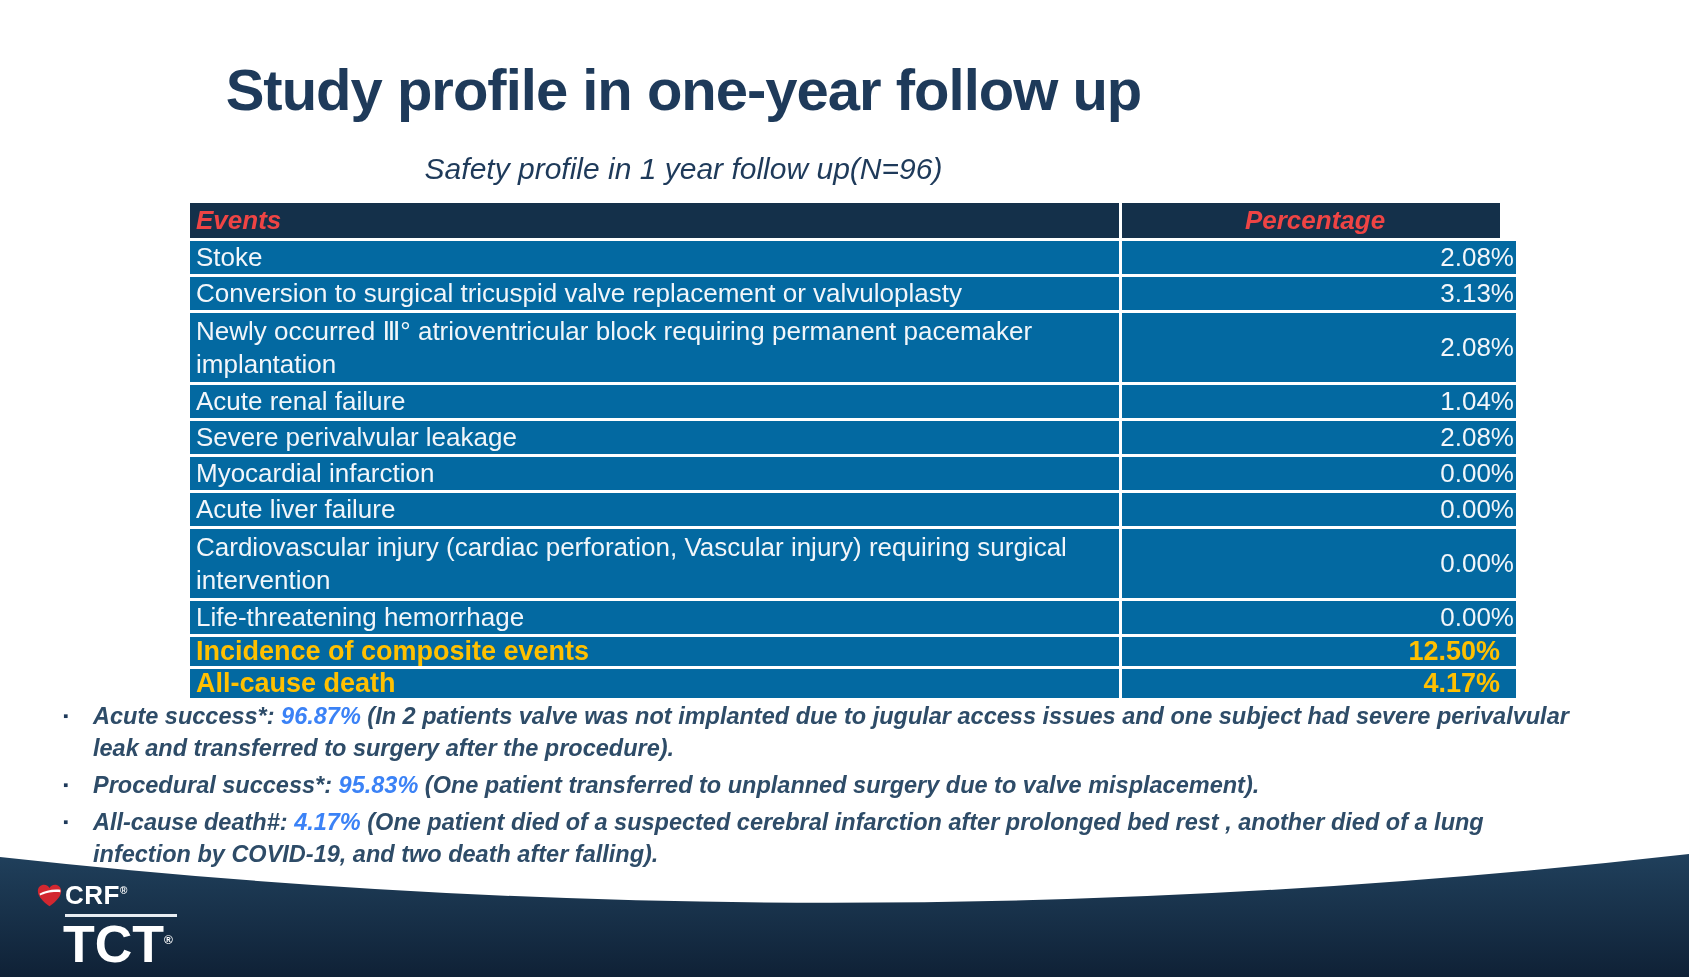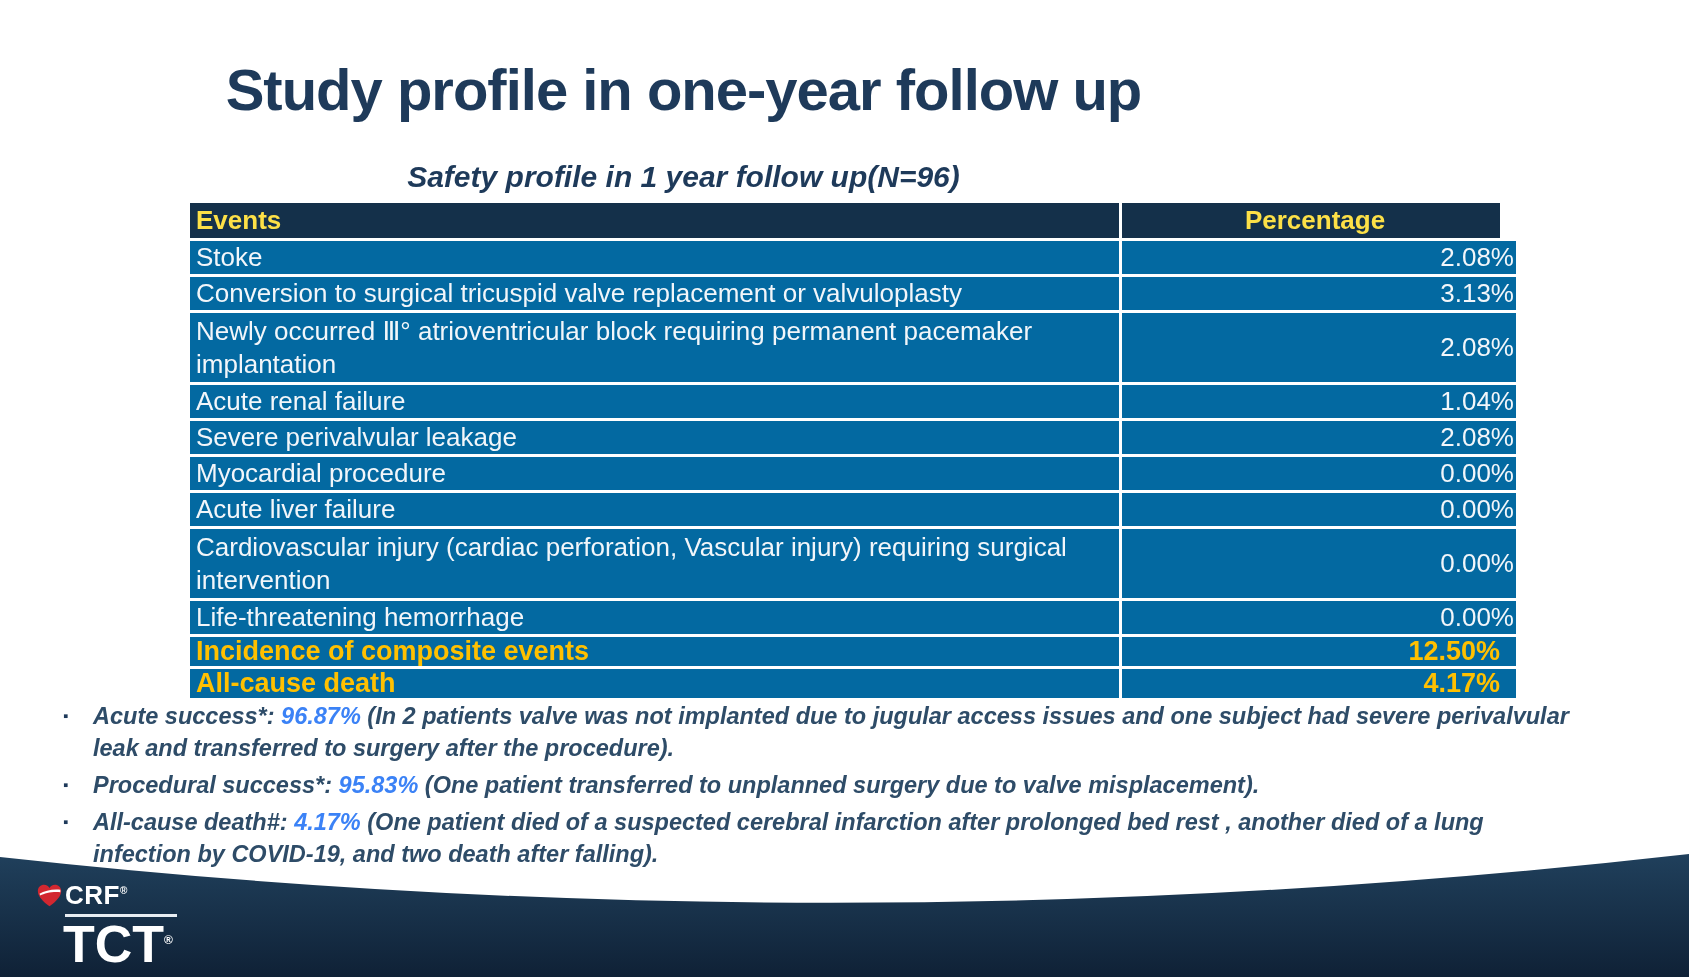--- a/index.html
+++ b/index.html
@@ -13,23 +13,23 @@
   .stage { position:absolute; inset:0; width:1367px; height:977px; background:#fff; }
 
   
   .title {
     position:absolute; top:56px; left:0; width:100%;
     text-align:center;
     font-size:58px; font-weight:bold; letter-spacing:-1px;
     color:#1e3a5a;
   }
   .subtitle {
-    position:absolute; top:160px; left:0; width:100%;
+    position:absolute; top:152px; left:0; width:100%;
     text-align:center;
-    font-size:30px; font-weight:bold; font-style:italic;
+    font-size:30px; font-weight:normal; font-style:italic;
     color:#1e3a5a;
   }
 
   
   .evt-table {
     position:absolute; left:190px; top:203px; width:1326px;
   }
   .trow {
     display:flex; align-items:stretch;
     background:#0369a1;
@@ -51,21 +51,21 @@
   }
   .trow .c2 {
     flex:1;
     display:flex; align-items:center; justify-content:flex-end;
     color:#f2f6fa;
     font-size:26px;
     padding-right:2px;
     padding-left:8px;
   }
   .trow.header .c1, .trow.header .c2 {
-    font-weight:bold; color:#fde047;
+    font-weight:bold; font-style:italic; color:#ef4444;
   }
   .trow.header .c2 { justify-content:center; padding-right:0; }
   .trow.single { height:36px; }
   .trow.tall   { height:72px; }
   .trow.gold   { height:32px; }
   .trow.gold .c1, .trow.gold .c2 {
     color:#ffc000; font-weight:bold; font-size:27px;
   }
   .trow.gold .c2 { padding-right:16px; }
 
@@ -134,21 +134,21 @@
     </div>
     <div class="trow single">
       <div class="c1">Acute renal failure</div>
       <div class="c2">1.04%</div>
     </div>
     <div class="trow single">
       <div class="c1">Severe perivalvular leakage</div>
       <div class="c2">2.08%</div>
     </div>
     <div class="trow single">
-      <div class="c1">Myocardial procedure</div>
+      <div class="c1">Myocardial infarction</div>
       <div class="c2">0.00%</div>
     </div>
     <div class="trow single">
       <div class="c1">Acute liver failure</div>
       <div class="c2">0.00%</div>
     </div>
     <div class="trow tall">
       <div class="c1">Cardiovascular injury (cardiac perforation, Vascular injury) requiring surgical intervention</div>
       <div class="c2">0.00%</div>
     </div>

